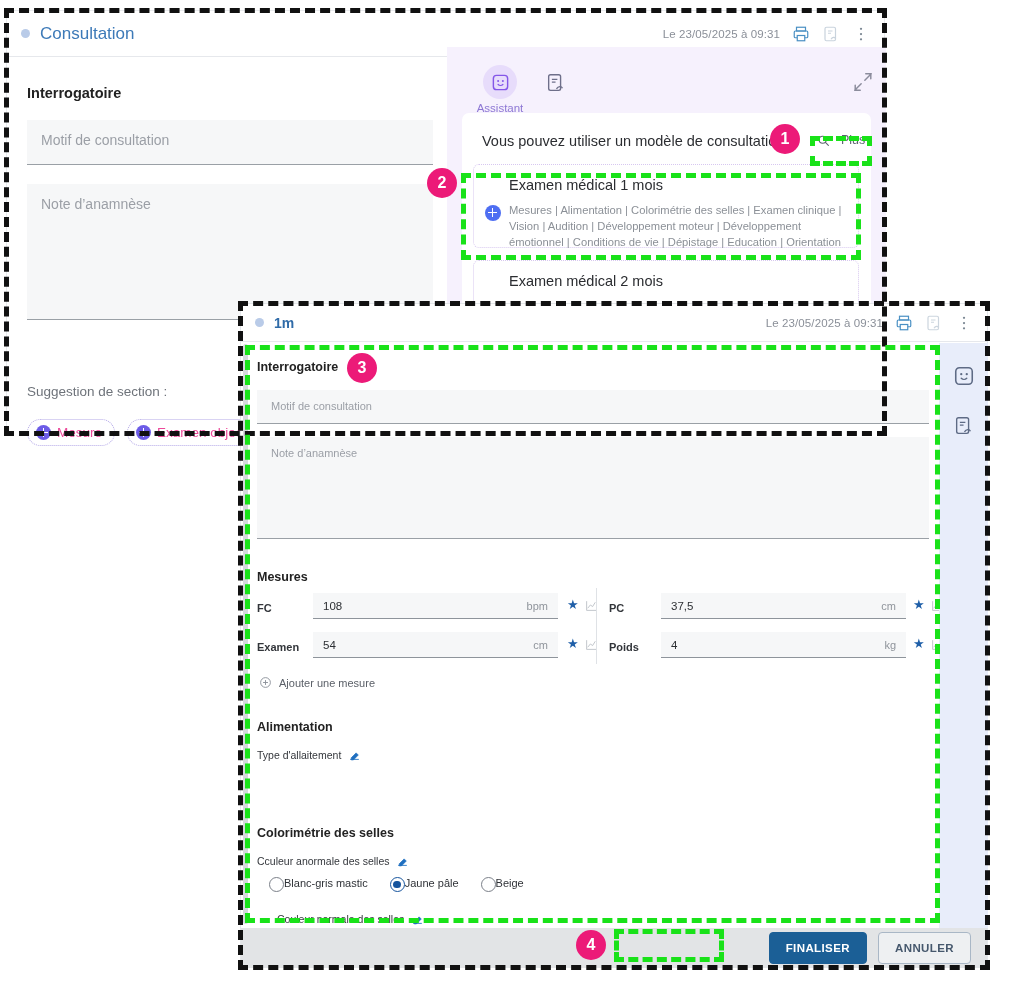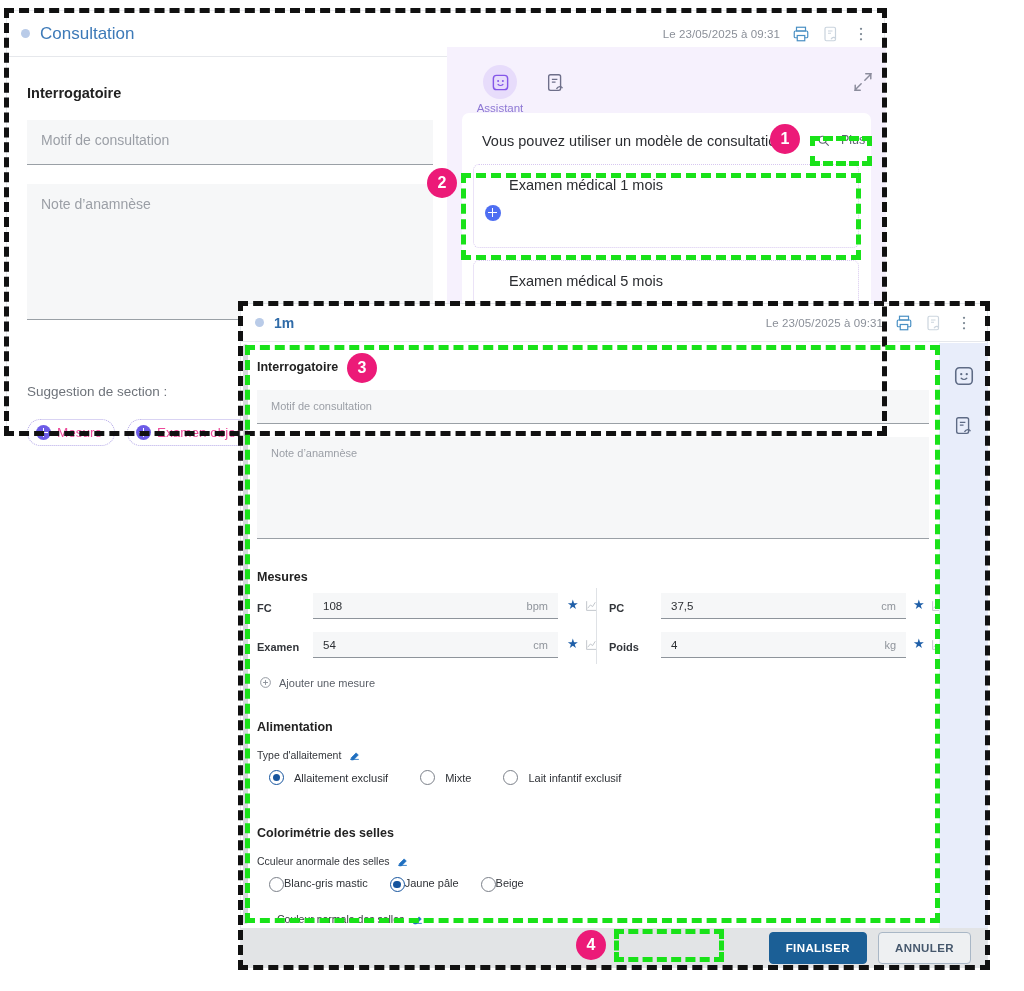--- a/index.html
+++ b/index.html
@@ -167,24 +167,25 @@
           <path d="M15.5 15.5L21 21" stroke="#5d6470" stroke-width="2" stroke-linecap="round"></path>
         </svg>
         <span style="font-size:12.5px;color:#5d6470;">Plus</span>
       </div>
 
       <div class="tplcard abs" style="left:11px;top:51px;width:386px;height:84px;">
         <div class="tpl-title abs" style="left:35px;top:12px;">Examen médical 1 mois</div>
         <span class="abs" style="left:11px;top:40px;">
           <span class="plusdot" style="width:16px;height:16px;background:#4e6ef2;display:block;"></span>
         </span>
+        <div class="tpl-sub abs" style="left:35px;top:37px;width:345px;">Mesures | Alimentation | Colorimétrie des selles | Examen clinique | Vision | Audition | Développement moteur | Développement émotionnel | Conditions de vie | Dépistage | Education | Orientation</div>
       </div>
 
       <div class="tplcard abs" style="left:11px;top:147px;width:386px;height:84px;">
-        <div class="tpl-title abs" style="left:35px;top:12px;">Examen médical 5 mois</div>
+        <div class="tpl-title abs" style="left:35px;top:12px;">Examen médical 2 mois</div>
       </div>
     </div>
   </div>
 </div>
 
 <div class="window" style="left:240px;top:303px;width:748px;height:665px;border:1px solid #e4e7ea;">
 
   <div class="winhead" style="height:38px;">
     <span class="dot"></span>
     <span class="wintitle small">1m</span>
@@ -281,28 +282,20 @@
     <div class="sec-title abs" style="left:8px;top:377px;font-size:12.5px;">Alimentation</div>
 
     <div class="abs" style="left:8px;top:405px;display:flex;align-items:center;gap:7px;">
       <span class="qlabel">Type d'allaitement</span>
       <svg width="13" height="13" viewBox="0 0 24 24">
         <path d="M6 18l9-9 4 4-9 9H6z" fill="#1f6fc0" stroke="#1f6fc0" stroke-width="1.3"></path>
         <path d="M4 21h16" stroke="#1f6fc0" stroke-width="1.6"></path>
       </svg>
     </div>
 
-    <div class="abs" style="left:20px;top:427px;display:flex;align-items:center;gap:10px;">
-      <span class="radio on"></span>
-      <span class="rlabel">Allaitement exclusif</span>
-      <span class="radio" style="margin-left:22px;"></span>
-      <span class="rlabel">Mixte</span>
-      <span class="radio" style="margin-left:22px;"></span>
-      <span class="rlabel">Lait infantif exclusif</span>
-    </div>
 
     <div class="sec-title abs" style="left:8px;top:483px;font-size:12.5px;">Colorimétrie des selles</div>
 
     <div class="abs" style="left:8px;top:511px;display:flex;align-items:center;gap:7px;">
       <span class="qlabel">Cculeur anormale des selles</span>
       <svg width="13" height="13" viewBox="0 0 24 24">
         <path d="M6 18l9-9 4 4-9 9H6z" fill="#1f6fc0" stroke="#1f6fc0" stroke-width="1.3"></path>
         <path d="M4 21h16" stroke="#1f6fc0" stroke-width="1.6"></path>
       </svg>
     </div>

